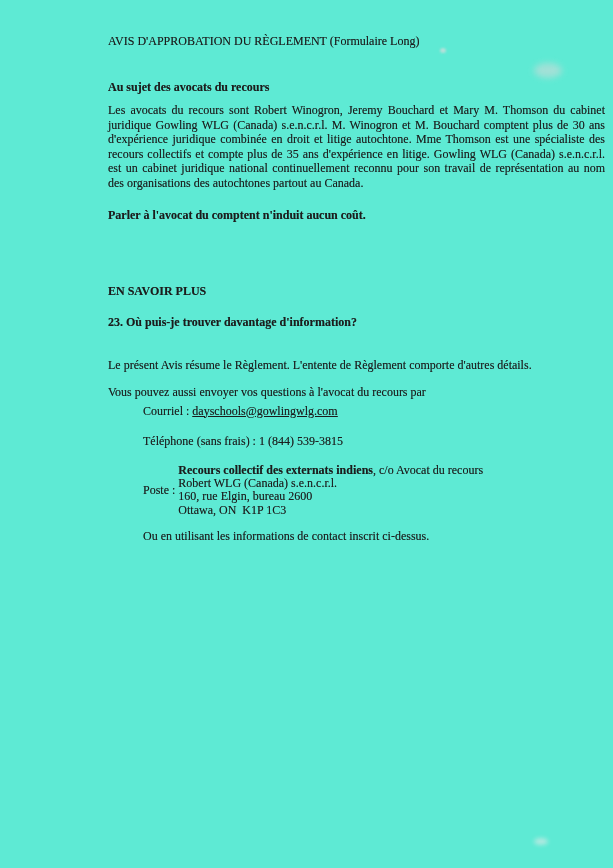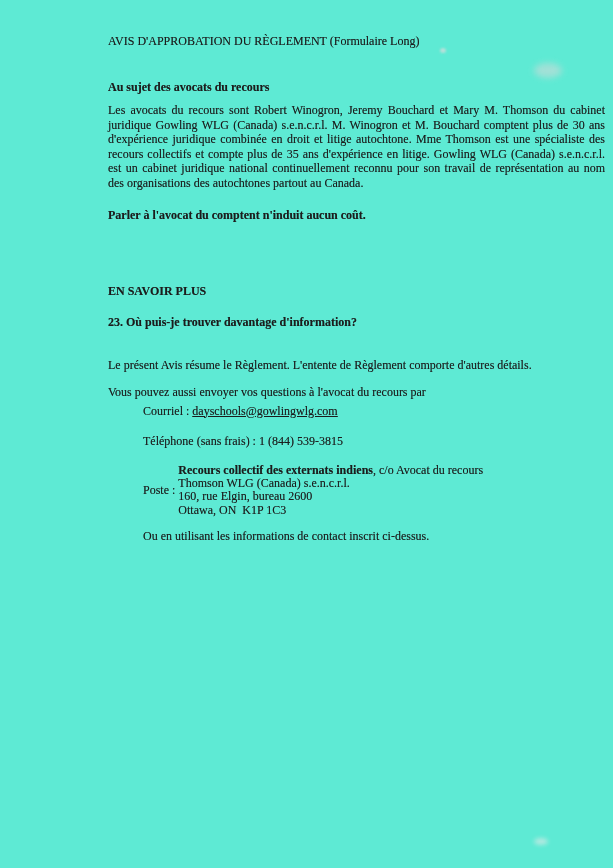--- a/index.html
+++ b/index.html
@@ -94,21 +94,21 @@
     <p class="mt-p3">Vous pouvez aussi envoyer vos questions à l'avocat du recours par</p>
 
     <p class="indent mt-email"><span>Courriel : </span><a class="link">dayschools@gowlingwlg.com</a></p>
 
     <p class="indent mt-phone"><span>Téléphone (sans frais) : </span><span>1 (844) 539-3815</span></p>
 
     <div class="post-row indent mt-post">
       <span class="post-label">Poste : </span>
       <div class="post-body">
         <div class="first-line"><span class="bold">Recours collectif des externats indiens</span><span>, c/o Avocat du recours</span></div>
-        <div class="addr-line">Thomson WLG (Canada) s.e.n.c.r.l.</div>
+        <div class="addr-line">Robert WLG (Canada) s.e.n.c.r.l.</div>
         <div class="addr-line">160, rue Elgin, bureau 2600</div>
         <div class="addr-line">Ottawa, ON  K1P 1C3</div>
       </div>
     </div>
 
     <p class="indent mt-closing">Ou en utilisant les informations de contact inscrit ci-dessus.</p>
 
   </div>
 </div>
 

